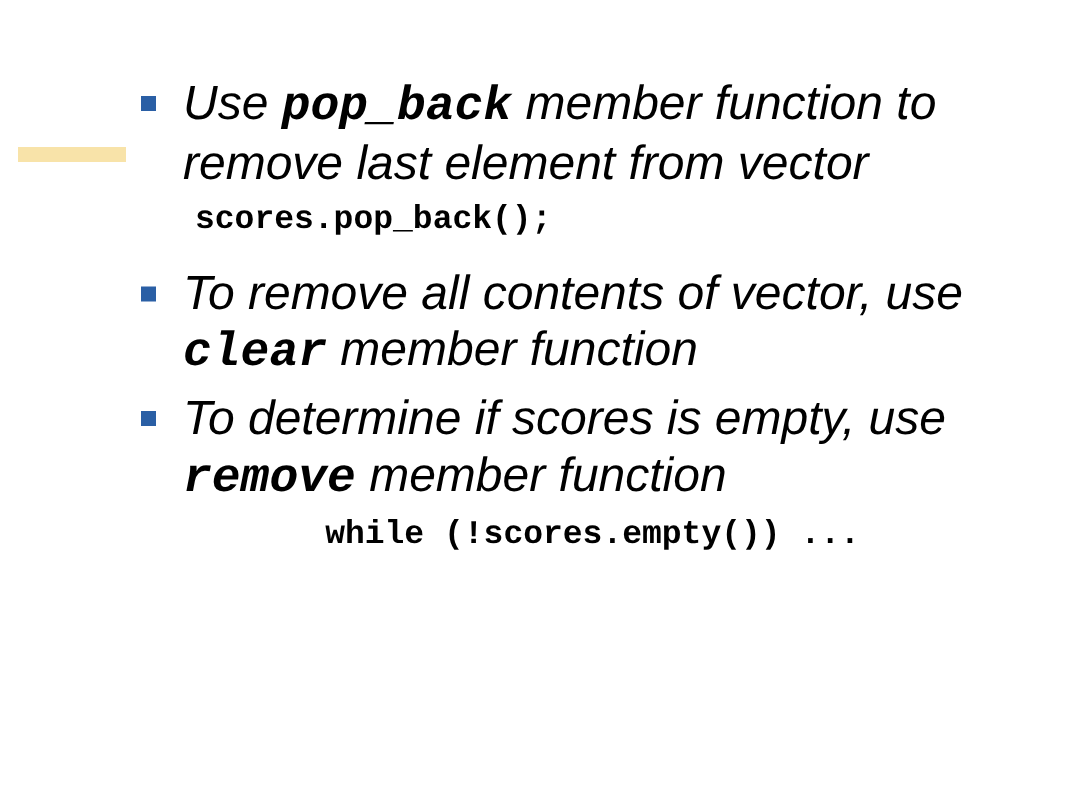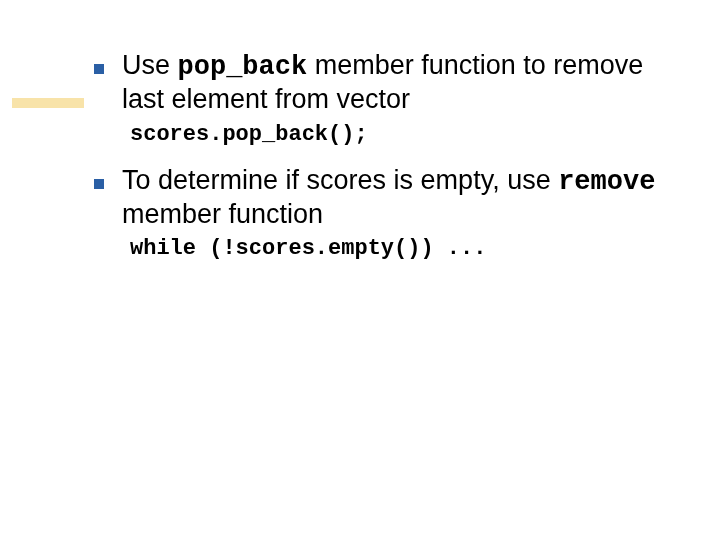--- a/index.html
+++ b/index.html
@@ -39,22 +39,23 @@
   }
   ul.bullets {
     list-style: none;
     margin: 0 0 0 30px;
     padding: 0;
   }
   ul.bullets > li {
     position: relative;
     padding-left: 32px;
     margin-bottom: 6px;
-    font-size: 27px;
+    font-size: 32px;
     line-height: 1.18;
+    font-style: italic;
   }
   ul.bullets > li::before {
     content: "";
     position: absolute;
     left: 4px;
     top: 14px;
     width: 10px;
     height: 10px;
     background: #2a5fa5;
   }
@@ -64,36 +65,42 @@
   }
   .code-line {
     font-family: "Courier New", Courier, monospace;
     font-weight: bold;
     font-size: 22px;
     margin: 4px 0 18px 70px;
     white-space: pre;
   }
   .code-line.last {
     margin-bottom: 0;
+    text-align: center;
   }
 </style>
 </head>
 <body>
 
 <div class="slide">
   <div class="accent-bar"></div>
 
   <ul class="bullets">
 
     <li>
       <span>Use </span><span class="code-inline">pop_back</span><span> member function to remove last element from vector</span>
     </li>
   </ul>
   <div class="code-line">scores.pop_back();</div>
 
+  <ul class="bullets">
+    <li>
+      <span>To remove all contents of vector, use </span><span class="code-inline">clear</span><span> member function</span>
+    </li>
+  </ul>
 
   <ul class="bullets">
     <li>
       <span>To determine if scores is empty, use </span><span class="code-inline">remove</span><span> member function</span>
     </li>
   </ul>
   <div class="code-line last">while (!scores.empty()) ...</div>
 
 </div>
 

